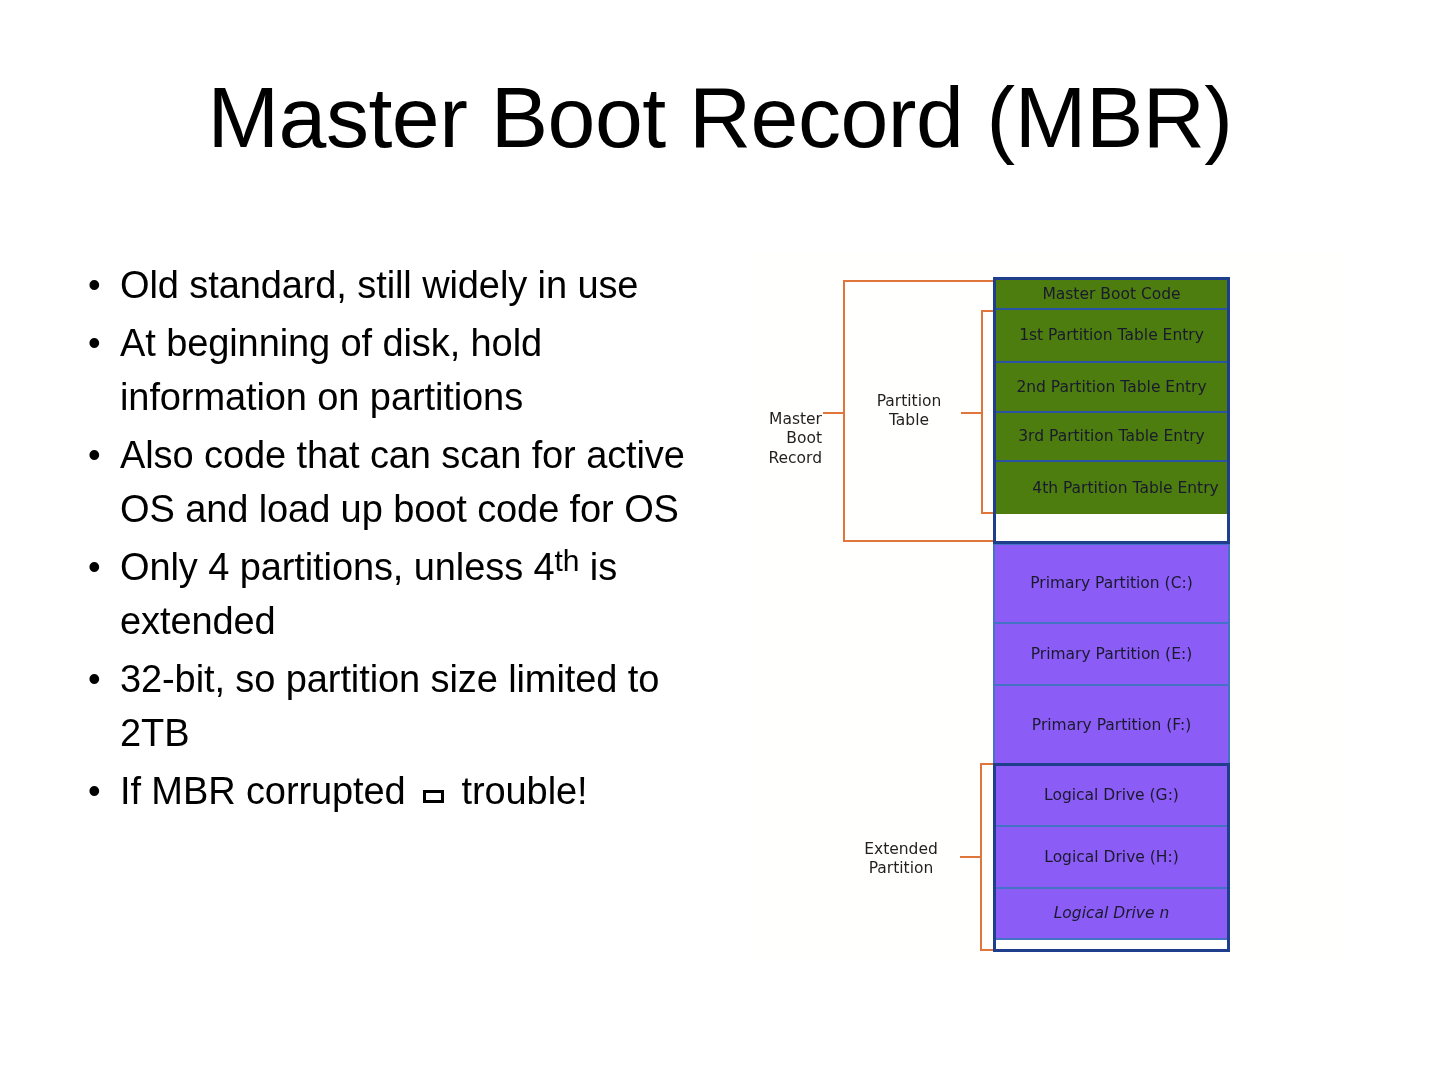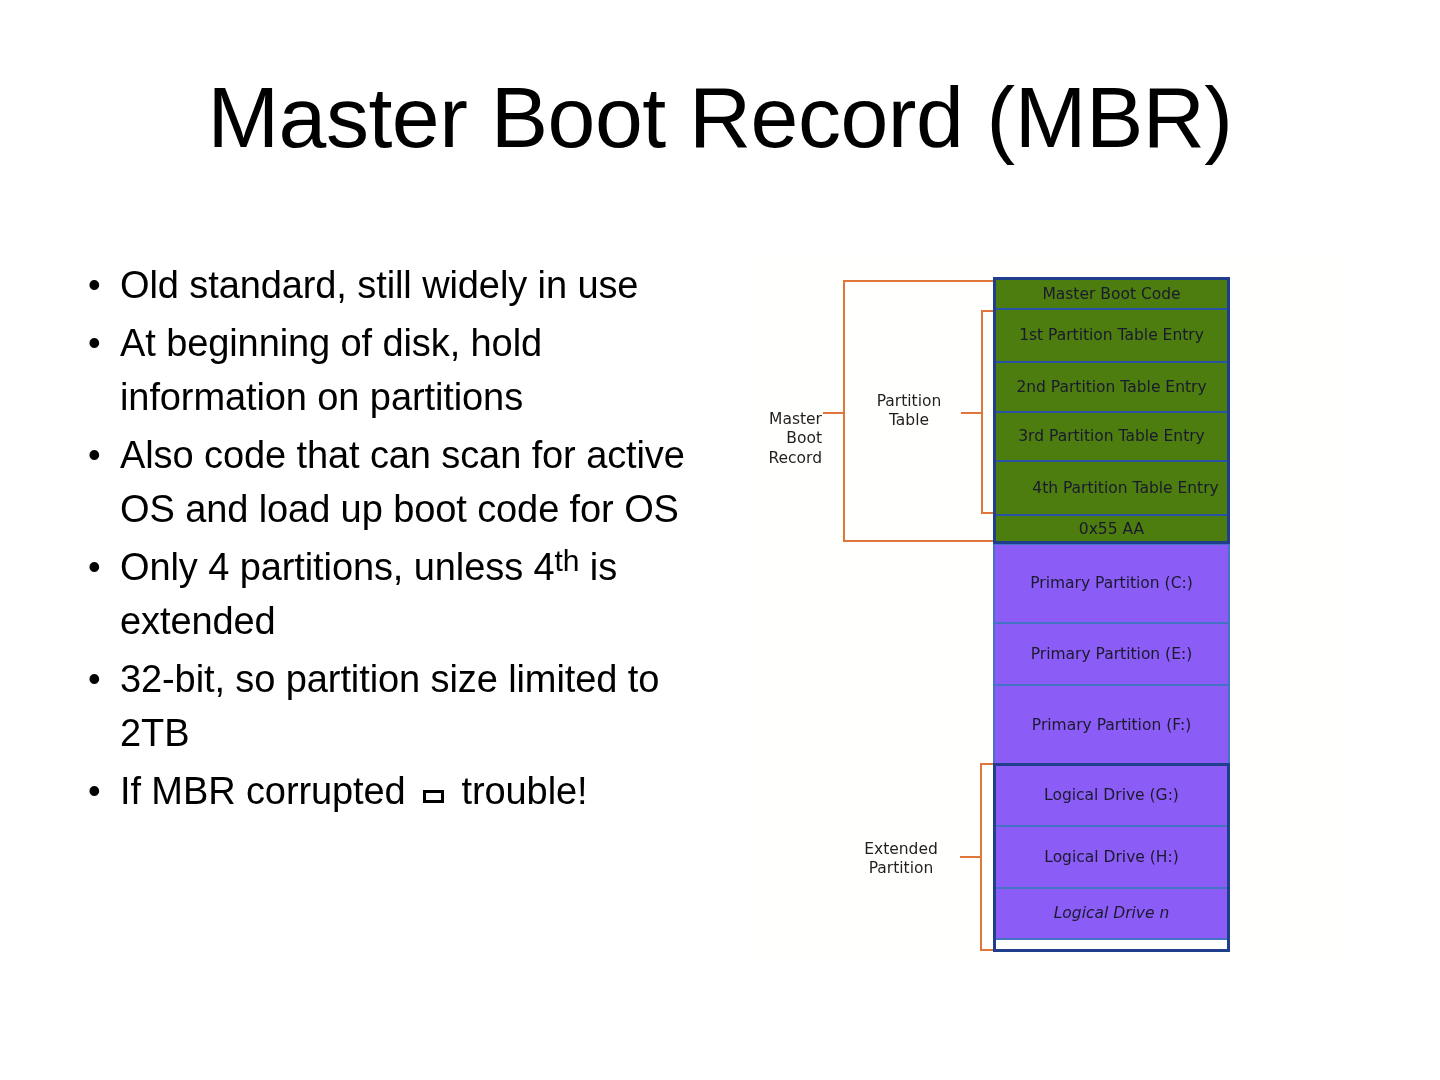--- a/index.html
+++ b/index.html
@@ -219,23 +219,20 @@
   </div>
 
   <div class="row blue" style="top:159px; height:49px;">
     <span>3rd Partition Table Entry</span>
   </div>
 
   <div class="row blue" style="top:208px; height:54px;padding-left:28px;">
     <span>4th Partition Table Entry</span>
   </div>
 
-  <div class="row blue" style="top:262px; height:29px;">
-    <span>0x55 AA</span>
-  </div>
 
   <div class="row" style="top:291px; height:79px;">
     <span>Primary Partition (C:)</span>
   </div>
 
   <div class="row" style="top:370px; height:62px;">
     <span>Primary Partition (E:)</span>
   </div>
 
   <div class="row" style="top:432px; height:80px;">

